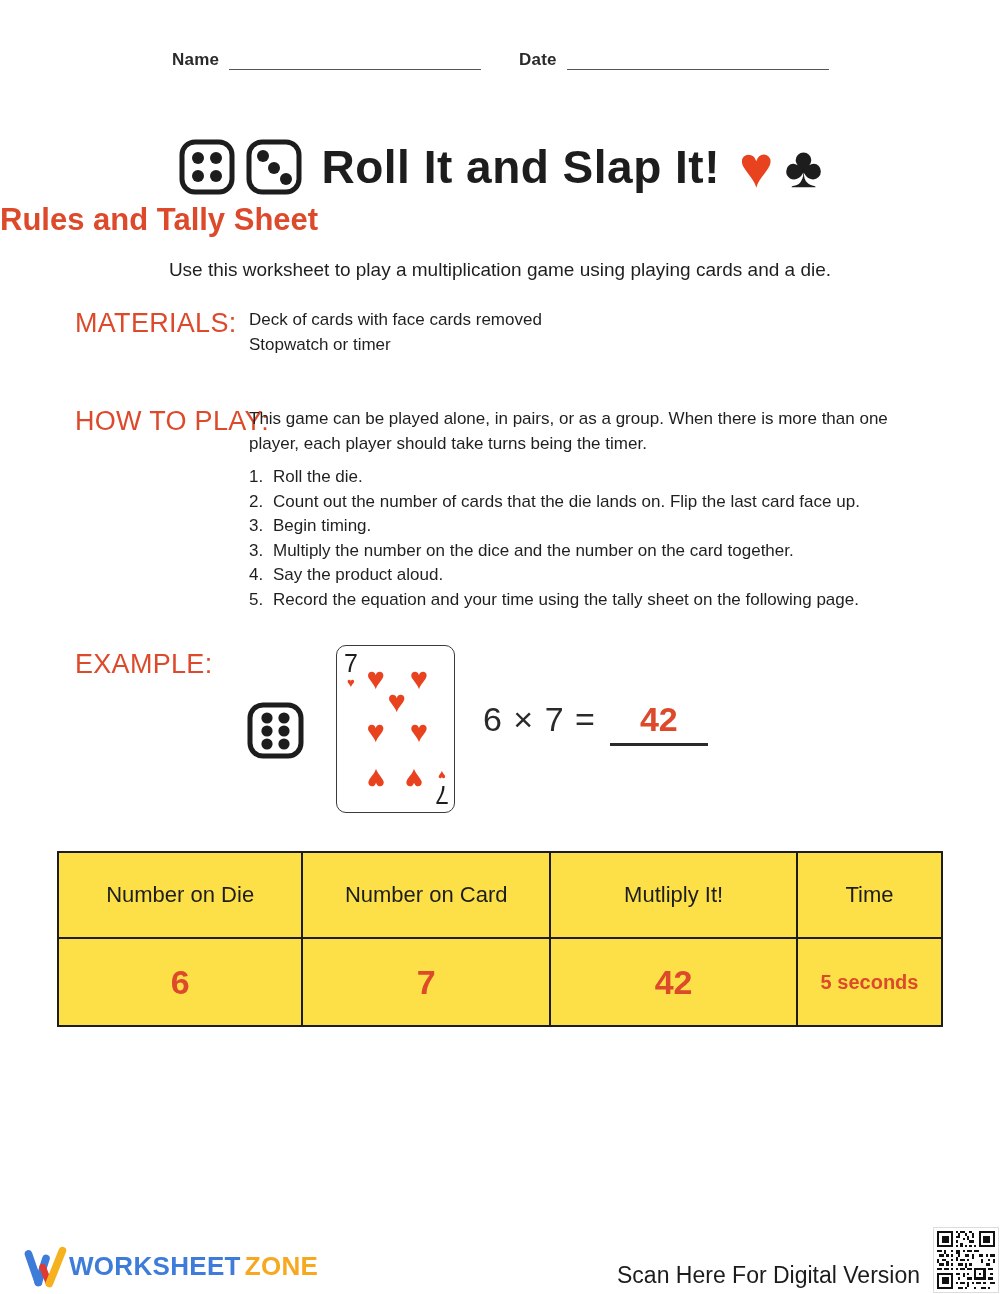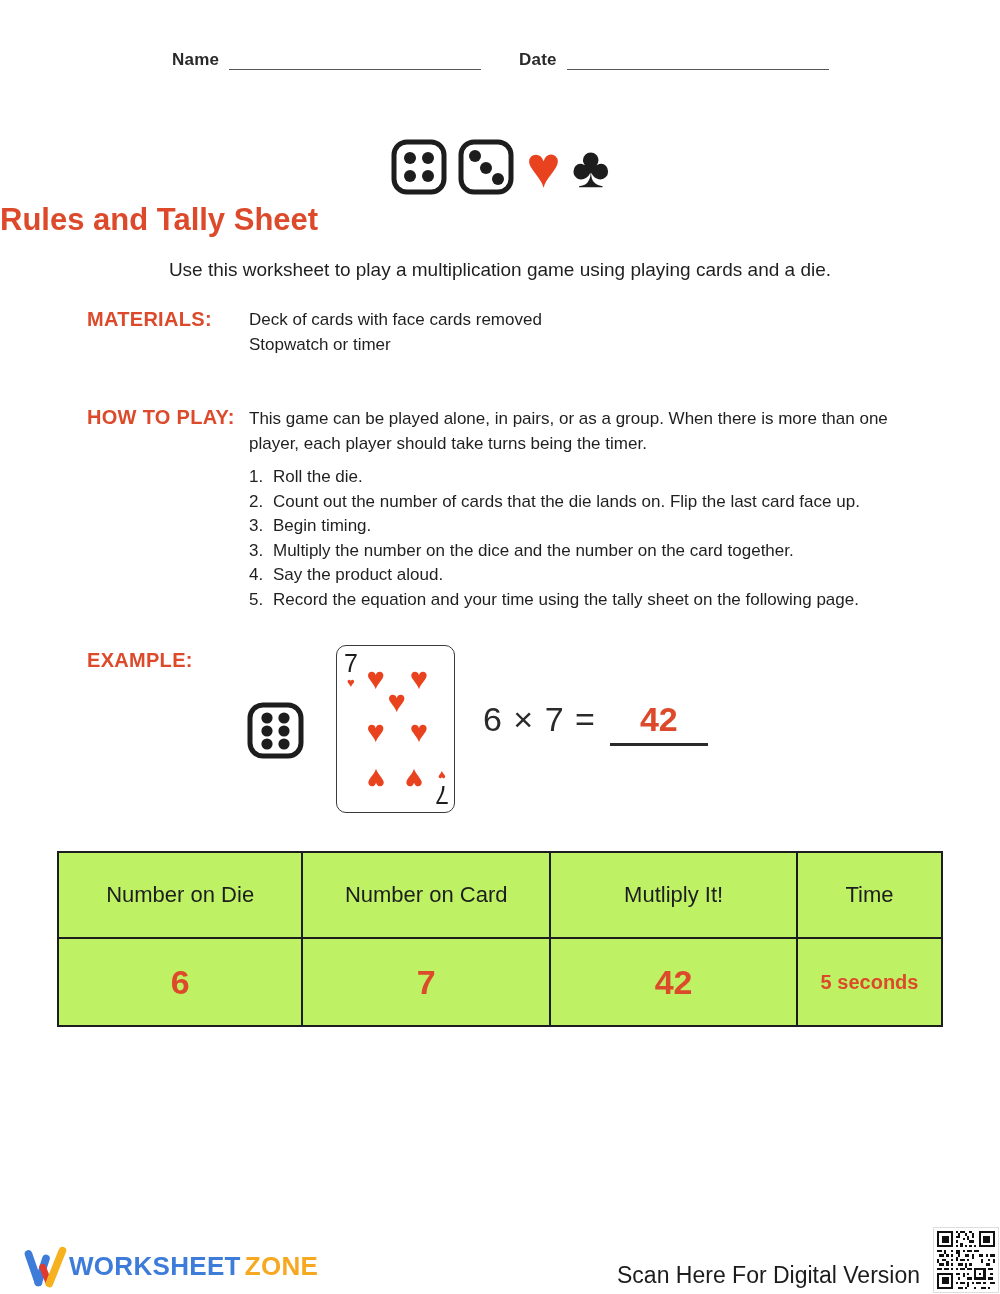--- a/index.html
+++ b/index.html
@@ -33,21 +33,21 @@
   .suit-heart { color:#E8421F; }
   .suit-club { color:#1d1d1d; }
   .subtitle { position:absolute; top:202px; left:0; width:100%; 
     font-size:31px; font-weight:700; color:#DC4A2B; }
 
   
   .intro { position:absolute; top:259px; left:0; width:100%; text-align:center;
     font-size:19px; color:#1f1f1f; }
 
   
-  .section-label { position:absolute; left:87px; font-size:20px; font-weight:700; color:#DC4A2B; letter-spacing:.3px; }
+  .section-label { position:absolute; left:75px; font-size:27px; font-weight:400; color:#DC4A2B; letter-spacing:.3px; }
 
   
   .materials-list { position:absolute; left:249px; top:308px; font-size:17px; line-height:24.6px; color:#1f1f1f; }
 
   
   .htp-body { position:absolute; left:249px; top:406px; width:660px; font-size:17px; line-height:25px; color:#1f1f1f; }
   .htp-steps { margin-top:9px; }
   .step { display:flex; line-height:24.6px; }
   .step-num { width:24px; flex:0 0 24px; }
 
@@ -71,21 +71,21 @@
     text-align:center; font-size:34px; font-weight:600; color:#DC4A2B; padding-bottom:4px; }
 
   
   .tally-table {
     position:absolute; left:57px; top:851px; width:886px;
     display:grid; grid-template-columns:27.7% 28.1% 28.0% 16.2%;
     grid-template-rows:86px 86px;
     border:2.5px solid #1d1d1d;
   }
   .cell { display:flex; align-items:center; justify-content:center;
-    border-right:2px solid #1d1d1d; border-bottom:2px solid #1d1d1d; background:#bef264; }
+    border-right:2px solid #1d1d1d; border-bottom:2px solid #1d1d1d; background:#fde047; }
   .cell:nth-child(4n) { border-right:none; }
   .cell:nth-child(n+5) { border-bottom:none; }
   .cell.head { font-size:22px; font-weight:500; color:#1d1d1d; }
   .cell.val { font-size:34px; font-weight:600; color:#DC4A2B; }
   .cell.val-small { font-size:20px; font-weight:600; color:#DC4A2B; }
 
   
   .logo { position:absolute; left:24px; top:1243px; display:flex; align-items:center; gap:1px; }
   .logo-text { font-size:26px; font-weight:800; letter-spacing:.3px; display:flex; }
   .logo-worksheet { color:#3D7CD9; }
@@ -116,20 +116,21 @@
         <circle cx="20" cy="38" r="6" fill="#1d1d1d"></circle>
           <circle cx="38" cy="38" r="6" fill="#1d1d1d"></circle>
       </svg>
       <svg class="die-svg" width="58" height="58" viewBox="0 0 58 58">
         <rect x="4" y="4" width="50" height="50" rx="13" fill="#fff" stroke="#1d1d1d" stroke-width="5"></rect>
         <circle cx="18" cy="18" r="6" fill="#1d1d1d"></circle>
           <circle cx="29" cy="30" r="6" fill="#1d1d1d"></circle>
         <circle cx="41" cy="41" r="6" fill="#1d1d1d"></circle>
       </svg>
     </span>
+    <span class="title-text">Roll It and Slap It!</span>
     <span class="suit suit-heart">♥</span>
     <span class="suit suit-club">♣</span>
   </div>
   <div class="subtitle">Rules and Tally Sheet</div>
 
   <div class="intro">Use this worksheet to play a multiplication game using playing cards and a die.</div>
 
   <div class="section-label" style="top:308px;">MATERIALS:</div>
   <div class="materials-list">
     <div>Deck of cards with face cards removed</div>

